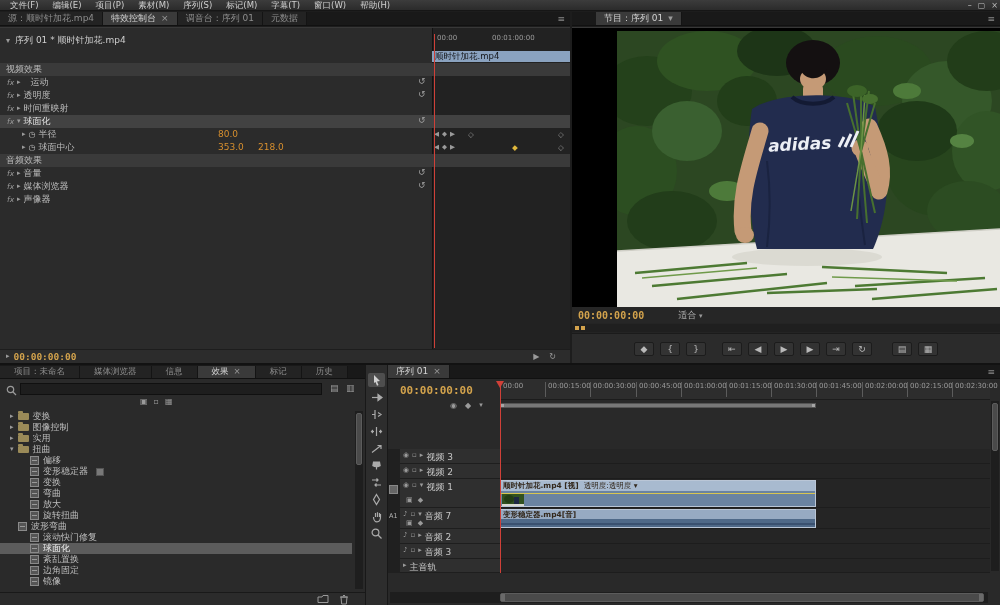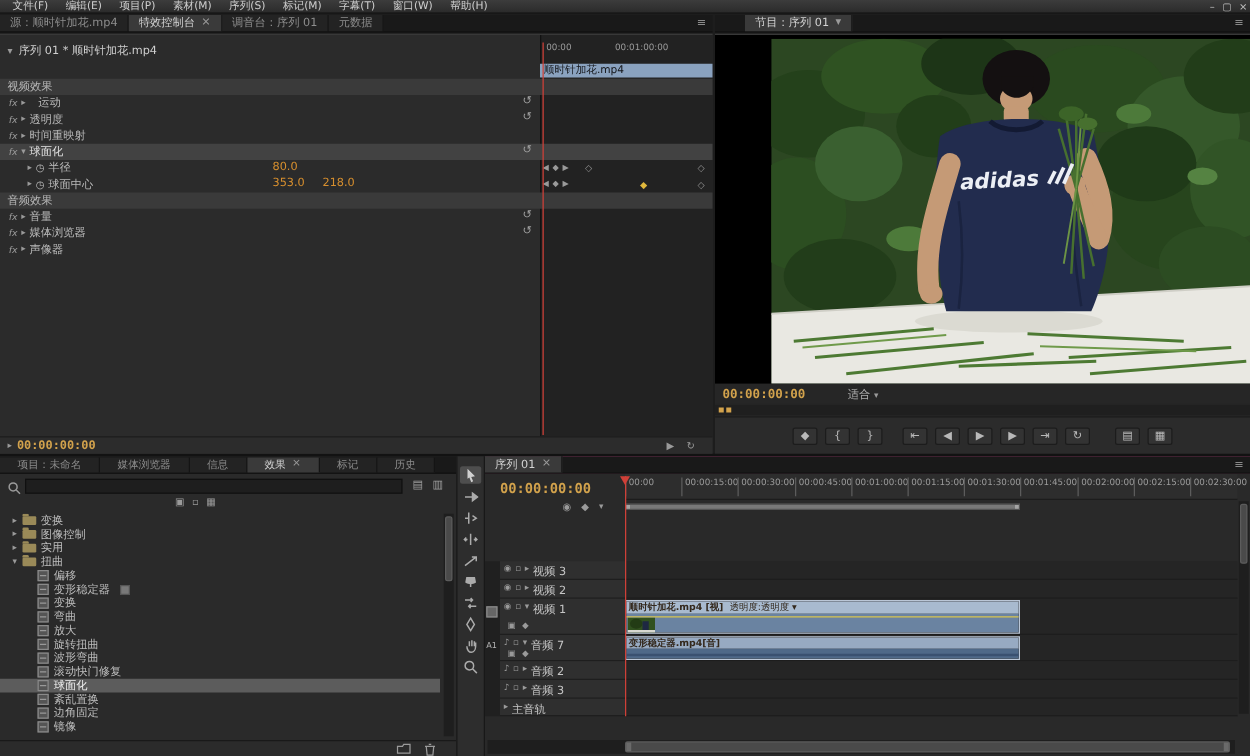--- a/index.html
+++ b/index.html
@@ -49,21 +49,21 @@
 .fold:before{content:"";position:absolute;left:0;top:-2px;width:5px;height:2px;background:#9a8a58;border-radius:1px 1px 0 0}
 .effico{width:9px;height:9px;border:1px solid #8a8a8a;background:#555;flex:none;position:relative}
 .effico:before{content:"";position:absolute;left:1px;top:3px;width:5px;height:1px;background:#999}
 .badge{width:8px;height:8px;background:#787878;border:1px solid #555;margin-left:4px}
 
 #tools{left:365px;top:365px;width:23px;height:240px;background:#2d2d2d;border-left:1px solid #181818;border-right:1px solid #181818;display:flex;flex-direction:column;align-items:center;padding-top:8px;gap:3px}
 .tool{width:17px;height:14px;display:flex;align-items:center;justify-content:center;border-radius:2px}
 .tool.active{background:#4e4e4e}
 .tool svg{stroke:#ababab;fill:none;stroke-width:1.2}
 
-#tl{left:388px;top:365px;width:612px;height:240px;background:#ec4899}
+#tl{left:388px;top:365px;width:612px;height:240px;background:#f0abfc}
 #tl-content{position:absolute;left:0;top:14px;width:612px;height:226px;background:#292929;overflow:hidden}
 .rlab{position:absolute;top:3px;height:15px;border-left:1px solid #5c5c5c;padding-left:2px;font-size:7px;color:#9c9c9c;white-space:nowrap}
 .trkhdr{position:absolute;left:12px;width:100px;background:#2f2f2f;border-bottom:1px solid #1e1e1e;display:flex;align-items:flex-start;gap:3px;padding:2px 0 0 3px;color:#c6c6c6}
 .lane{position:absolute;left:112px;width:490px;background:#252525;border-bottom:1px solid #1d1d1d}
 .thico{font-size:7px;color:#9a9a9a}
 .clip{position:absolute;border:1px solid #bac6d6;overflow:hidden}
 .cliphdr{height:10px;background:#a8bacf;color:#33281c;font-size:7.5px;display:flex;gap:5px;align-items:center;padding-left:2px;white-space:nowrap}
 .sb{background:#1e1e1e;position:absolute}
 .sbthumb{position:absolute;background:#4a4a4a;border:1px solid #5c5c5c;border-radius:2px}
 .divider{left:0;top:363px;width:1000px;height:2px;background:#121212}
@@ -453,21 +453,21 @@
         <span>弯曲</span>
       </div>
     <div class="tree-row" style="padding-left:30px">
         <span class="effico"></span>
         <span>放大</span>
       </div>
     <div class="tree-row" style="padding-left:30px">
         <span class="effico"></span>
         <span>旋转扭曲</span>
       </div>
-    <div class="tree-row" style="padding-left:30px">
+    <div class="tree-row" style="padding-left:18px">
         <span class="effico"></span>
         <span>波形弯曲</span>
       </div>
     <div class="tree-row" style="padding-left:30px">
         <span class="effico"></span>
         <span>滚动快门修复</span>
       </div>
     <div class="tree-row sel" style="padding-left:30px">
         <span class="effico"></span>
         <span>球面化</span>

